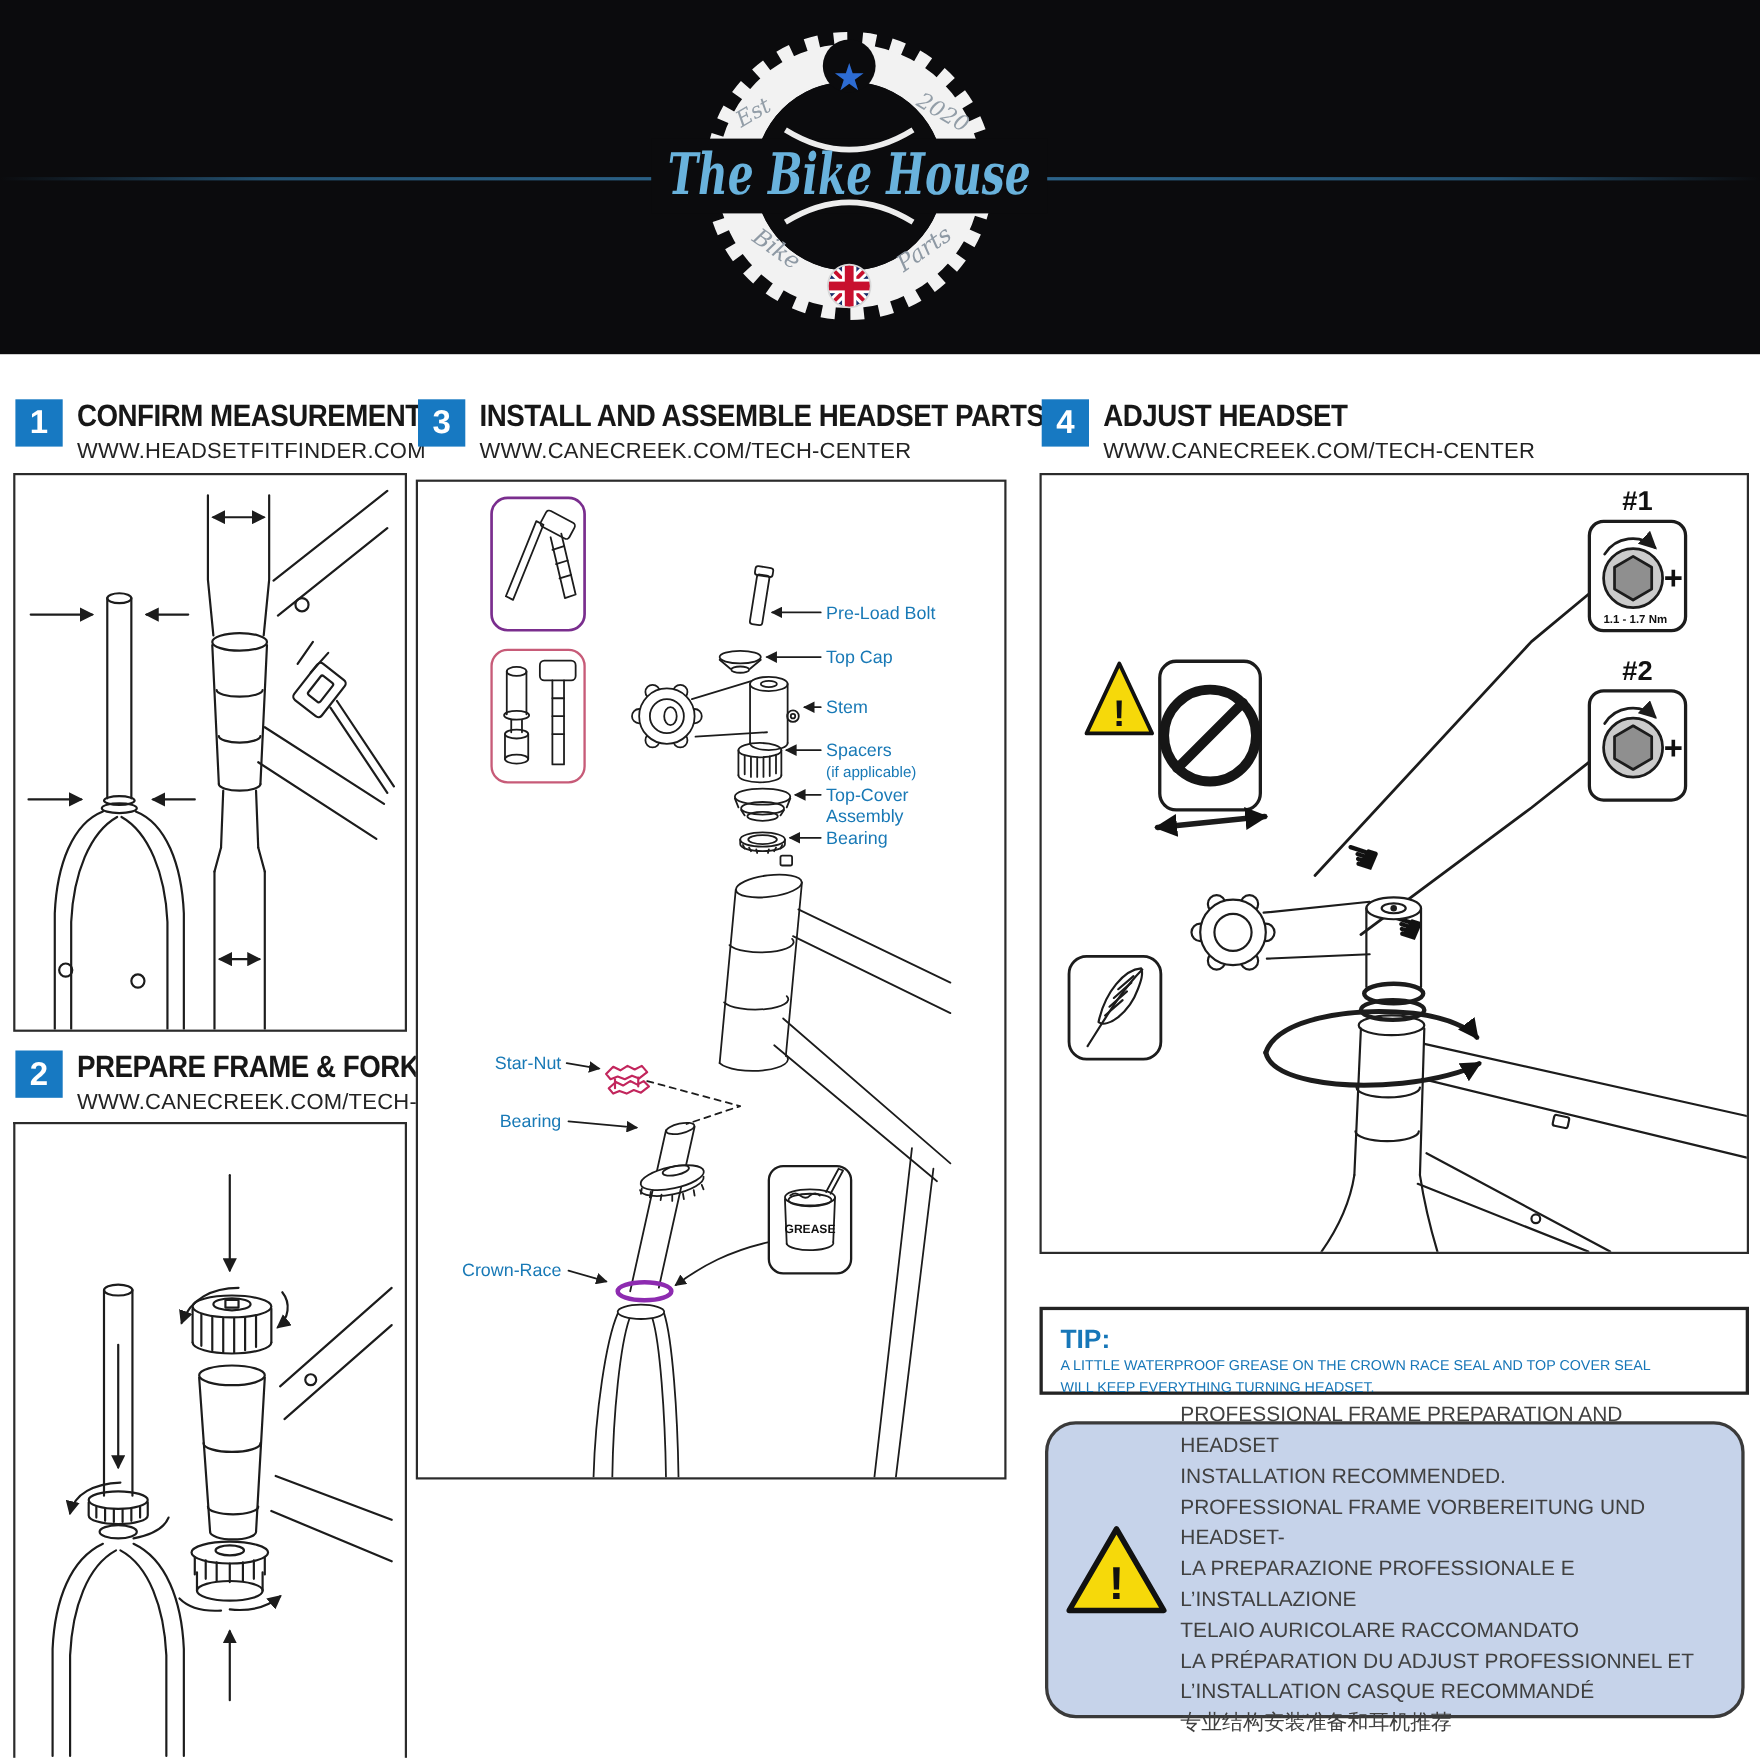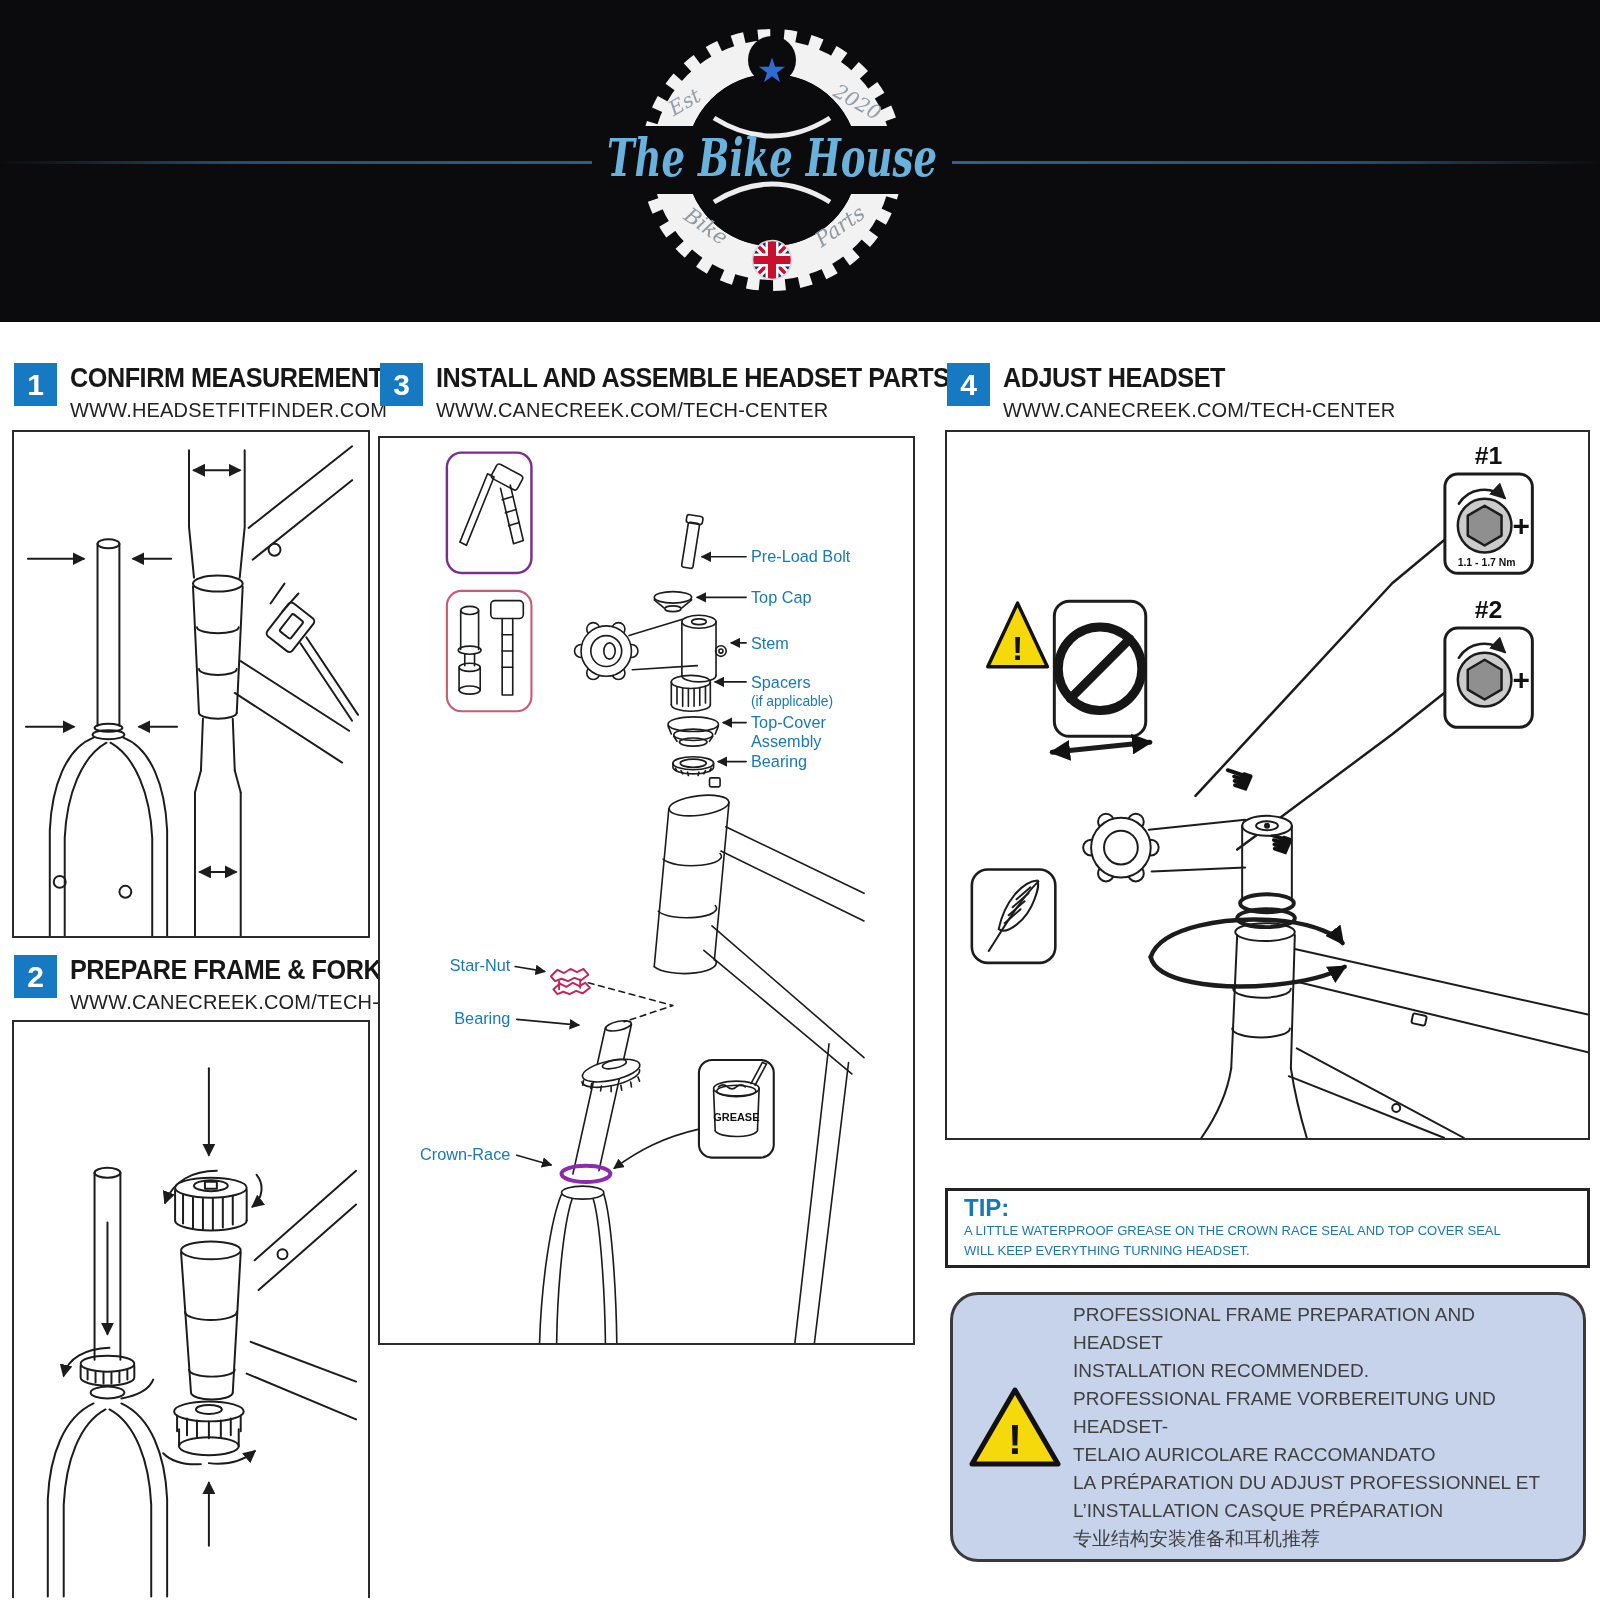--- a/index.html
+++ b/index.html
@@ -25,21 +25,21 @@
 .purple{stroke:#8d2bb0;stroke-width:5}
 .tbp{stroke:#7a2e8e;stroke-width:3}
 .tbk{stroke:#c75b78;stroke-width:2.6}
 .x3{stroke-width:3}
 .gtxt{fill:#111;stroke:none;font-size:13.5px;font-weight:bold;text-anchor:middle;font-family:"Liberation Sans",sans-serif}
 .callout{fill:#111;stroke:none;font-size:25px;font-weight:bold;text-anchor:middle;font-family:"Liberation Sans",sans-serif}
 .torq{fill:#111;stroke:none;font-size:10.5px;font-weight:bold;text-anchor:middle;font-family:"Liberation Sans",sans-serif}
 .plus{fill:#111;stroke:none;font-size:30px;font-weight:bold;font-family:"Liberation Sans",sans-serif}
 .hand{fill:#111;stroke:none;font-size:38px}
 .bang{fill:#111;stroke:none;font-weight:bold;text-anchor:middle;font-family:"Liberation Sans",sans-serif}
-.tipbox{position:absolute;left:945px;top:1188px;width:645px;height:80px;border:3px solid #232323;background:#fff;padding:4px 16px}
+.tipbox{position:absolute;left:945px;top:1188px;width:645px;height:80px;border:3px solid #232323;background:#fff;padding:14px 16px}
 .tip-heading{color:#1777b8;font-weight:bold;font-size:24px;line-height:26px}
 .tip-line{color:#1777b8;font-size:13px;line-height:20px}
 .notice{position:absolute;left:950px;top:1292px;width:636px;height:270px;background:#c6d3ea;border:3px solid #3a3a3a;border-radius:28px;display:flex;align-items:center;padding:10px 18px 10px 14px;gap:10px}
 .notice-tri{flex:0 0 96px}
 .notice-lines{font-size:19px;color:#404040;line-height:28px}
 </style>
 </head>
 <body>
 
 <div class="page">
@@ -458,20 +458,21 @@
 
   <div class="notice">
     <svg class="notice-tri" width="96" height="86" viewBox="0 0 96 86">
       <path d="M48,6 L91,80 L5,80 Z" fill="#f6d90a" stroke="#111" stroke-width="5" stroke-linejoin="round"></path>
       <text x="48" y="70" text-anchor="middle" font-size="42" font-weight="bold" fill="#111" font-family="Liberation Sans, sans-serif">!</text>
     </svg>
     <div class="notice-lines">
       <div>PROFESSIONAL FRAME PREPARATION AND HEADSET</div>
       <div>INSTALLATION RECOMMENDED.</div>
       <div>PROFESSIONAL FRAME VORBEREITUNG UND HEADSET-</div>
+      <div>LA PREPARAZIONE PROFESSIONALE E L’INSTALLAZIONE</div>
       <div>TELAIO AURICOLARE RACCOMANDATO</div>
       <div>LA PRÉPARATION DU ADJUST PROFESSIONNEL ET</div>
-      <div>L’INSTALLATION CASQUE PRÉPARATION</div>
+      <div>L’INSTALLATION CASQUE RECOMMANDÉ</div>
       <div>专业结构安装准备和耳机推荐</div>
     </div>
   </div>
 
 </div>
 
 </body></html>

